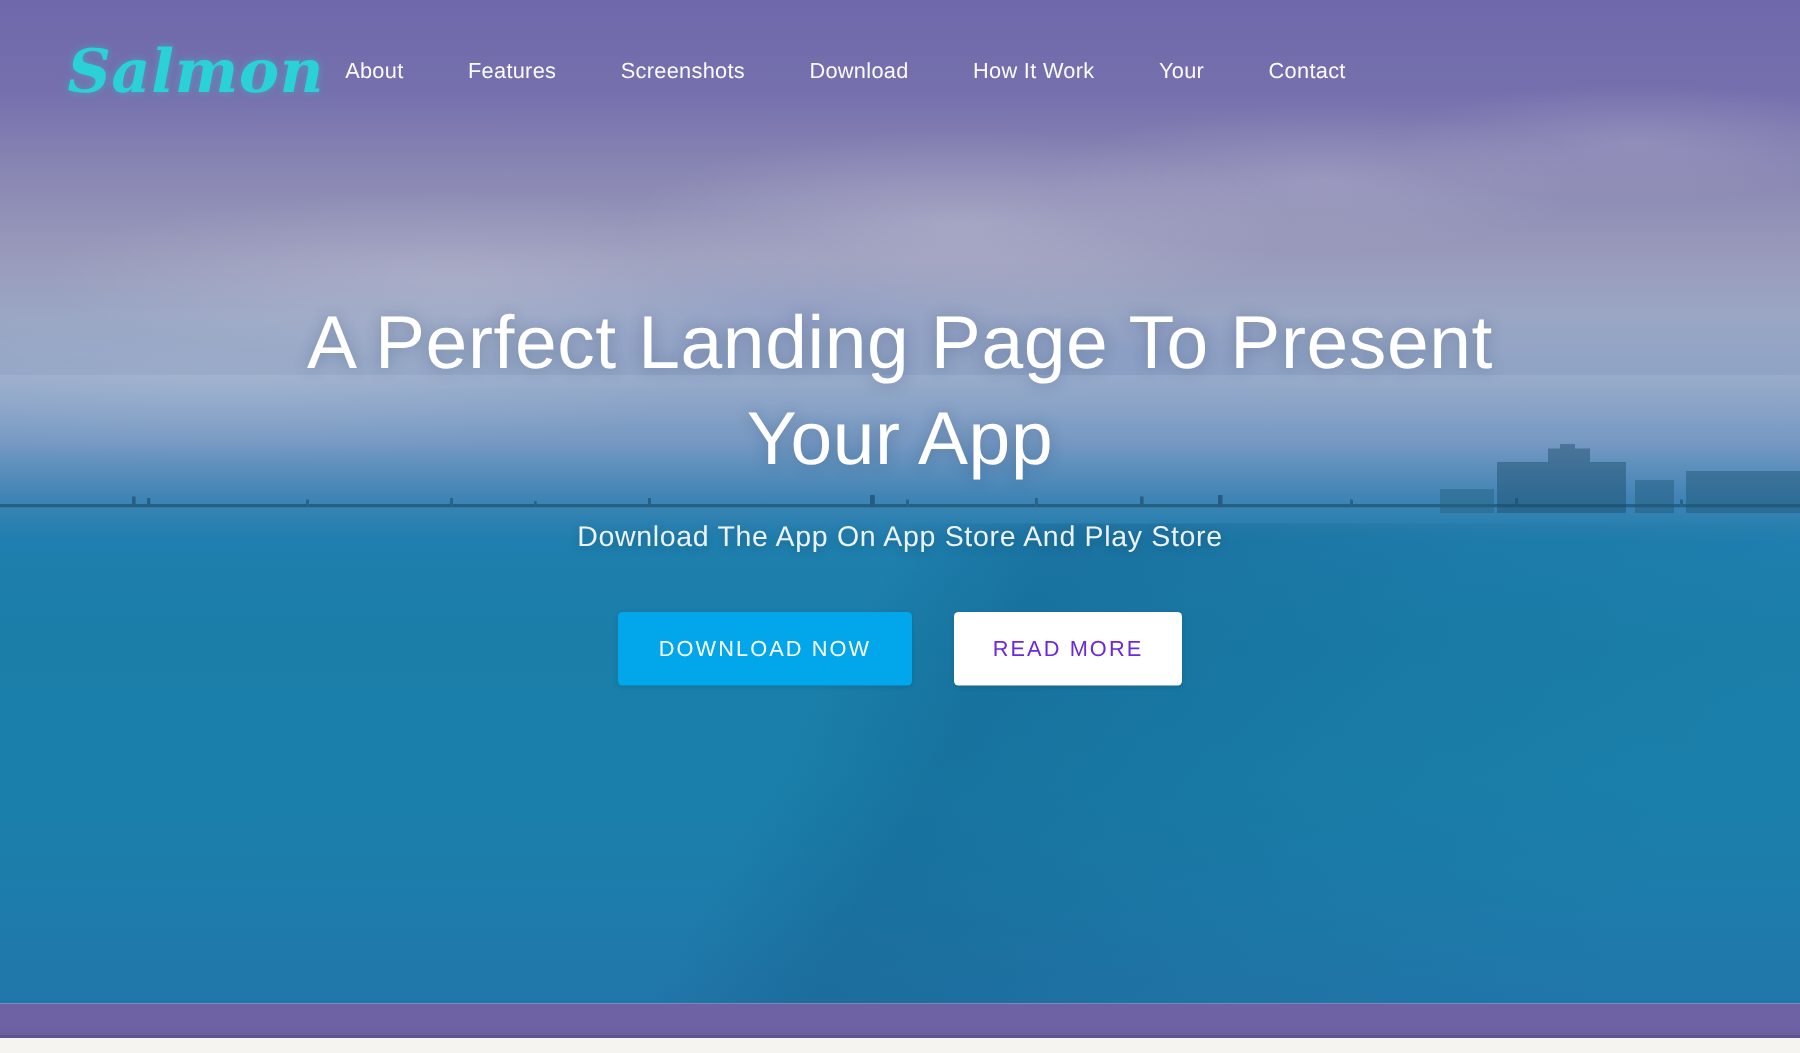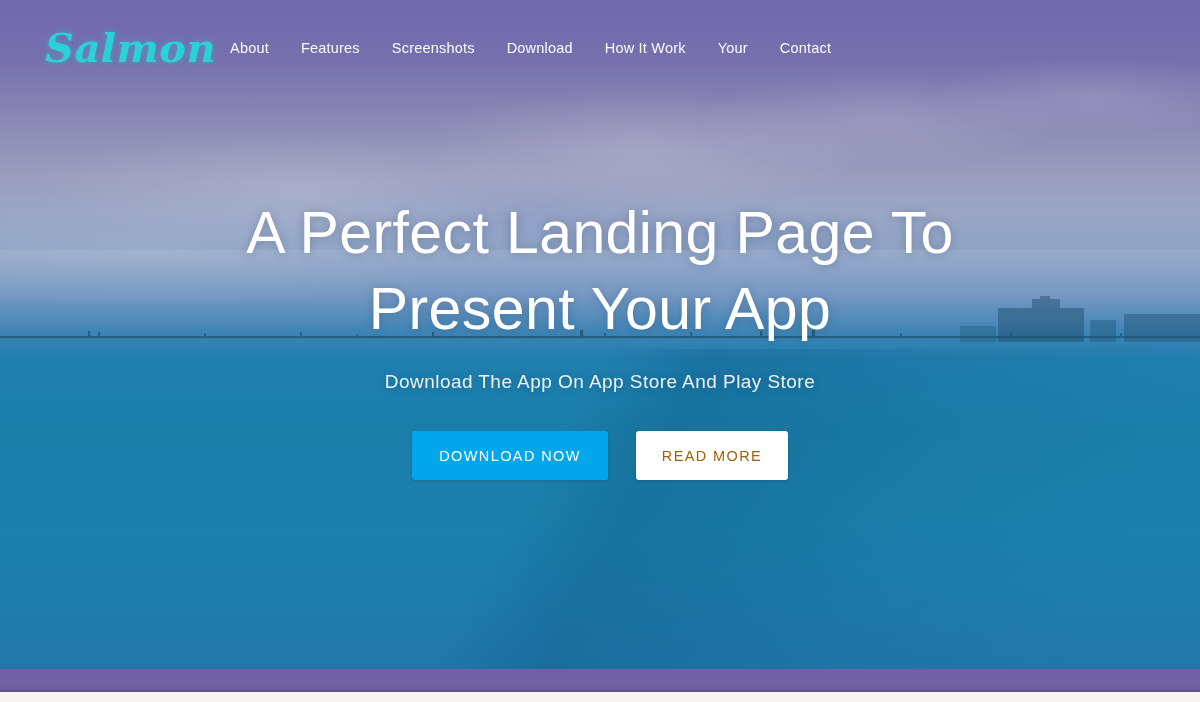--- a/index.html
+++ b/index.html
@@ -90,42 +90,42 @@
     font-weight:700;
     color:#2ad2d8;
     letter-spacing:.5px;
     text-shadow:0 0 6px rgba(42,210,216,.45);
     line-height:1;
     user-select:none;
     margin-left:17px;
   }
   .nav-links{
     margin-left:auto;
-    display:flex; align-items:center; gap:4px;
+    display:flex; align-items:center; gap:15px;
     list-style:none;
   }
   .nav-links li a{
     display:block;
     color:#ffffff;
     text-decoration:none;
     font-size:14.5px;
     letter-spacing:.2px;
     padding:6px 14px;
     white-space:nowrap;
     opacity:.97;
   }
   .nav-links li:last-child a{ padding-right:0; }
 
   
   .hero-content{
     position:absolute; left:0; right:0; top:196px;
     text-align:center; z-index:15;
   }
   .hero-title{
-    font-size:59px;
+    font-size:50px;
     font-weight:300;
     line-height:1.28;
     color:#ffffff;
     letter-spacing:.4px;
     text-shadow:0 1px 10px rgba(30,60,95,.30);
     max-width:900px;
     margin:0 auto;
   }
   .hero-sub{
     margin-top:24px;
@@ -152,21 +152,21 @@
   }
   .btn-primary{
     width:196px;
     background:#01a7ea;
     color:#ffffff;
     box-shadow:0 1px 3px rgba(0,0,0,.12);
   }
   .btn-secondary{
     width:152px;
     background:#ffffff;
-    color:#a16207;
+    color:#6d28d9;
     box-shadow:0 1px 3px rgba(0,0,0,.12);
   }
 
   
   .purple-bar{
     position:absolute; left:0; top:669px;
     width:1200px; height:21px;
     background:linear-gradient(180deg,#6f62a4 0%, #6e62a4 70%, #6a5e9e 100%);
   }
   .purple-rule{

